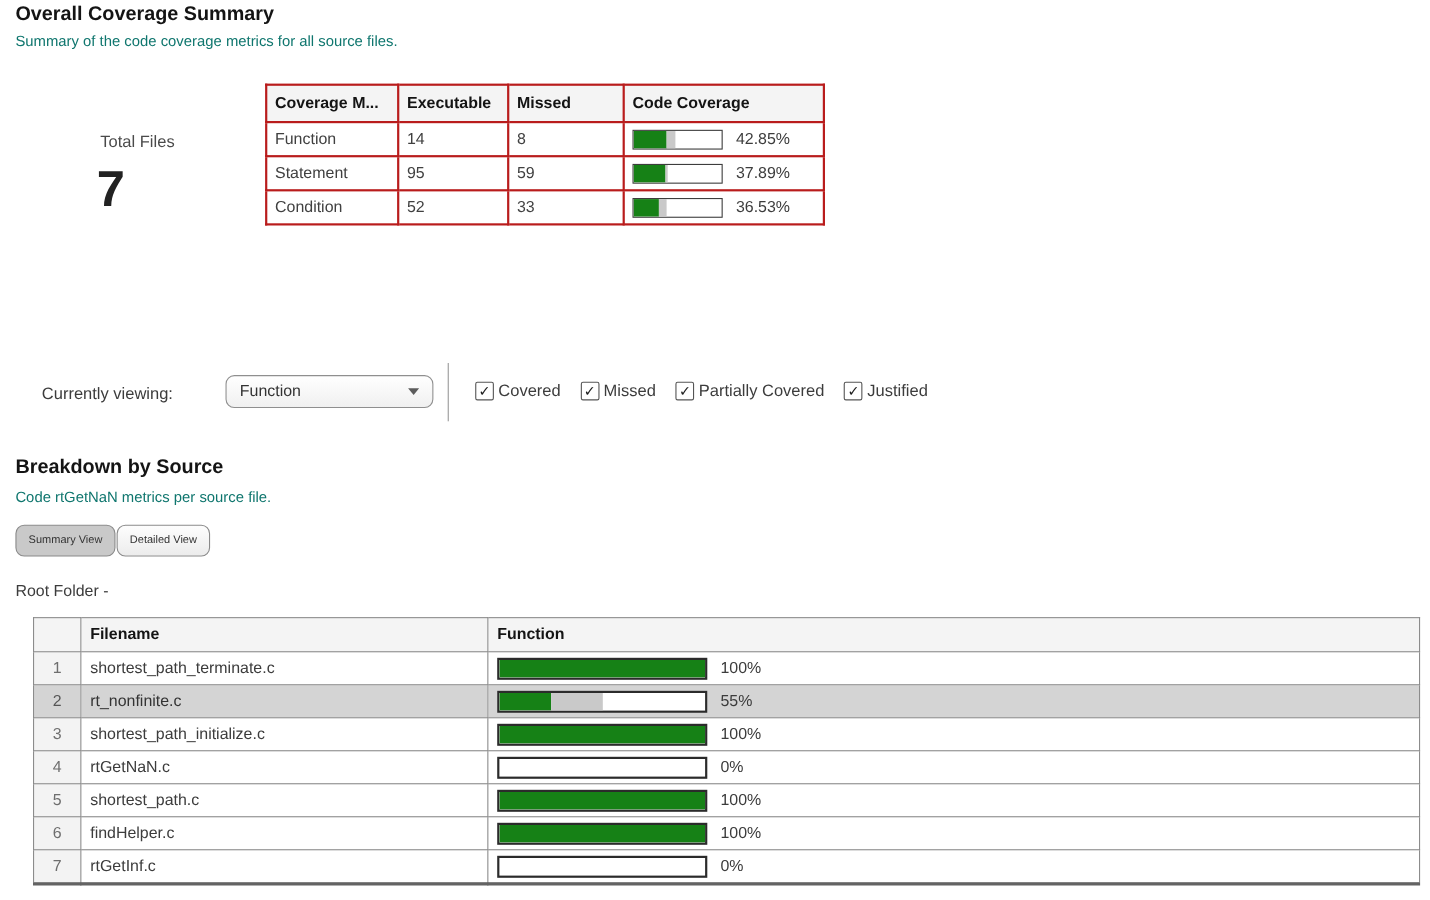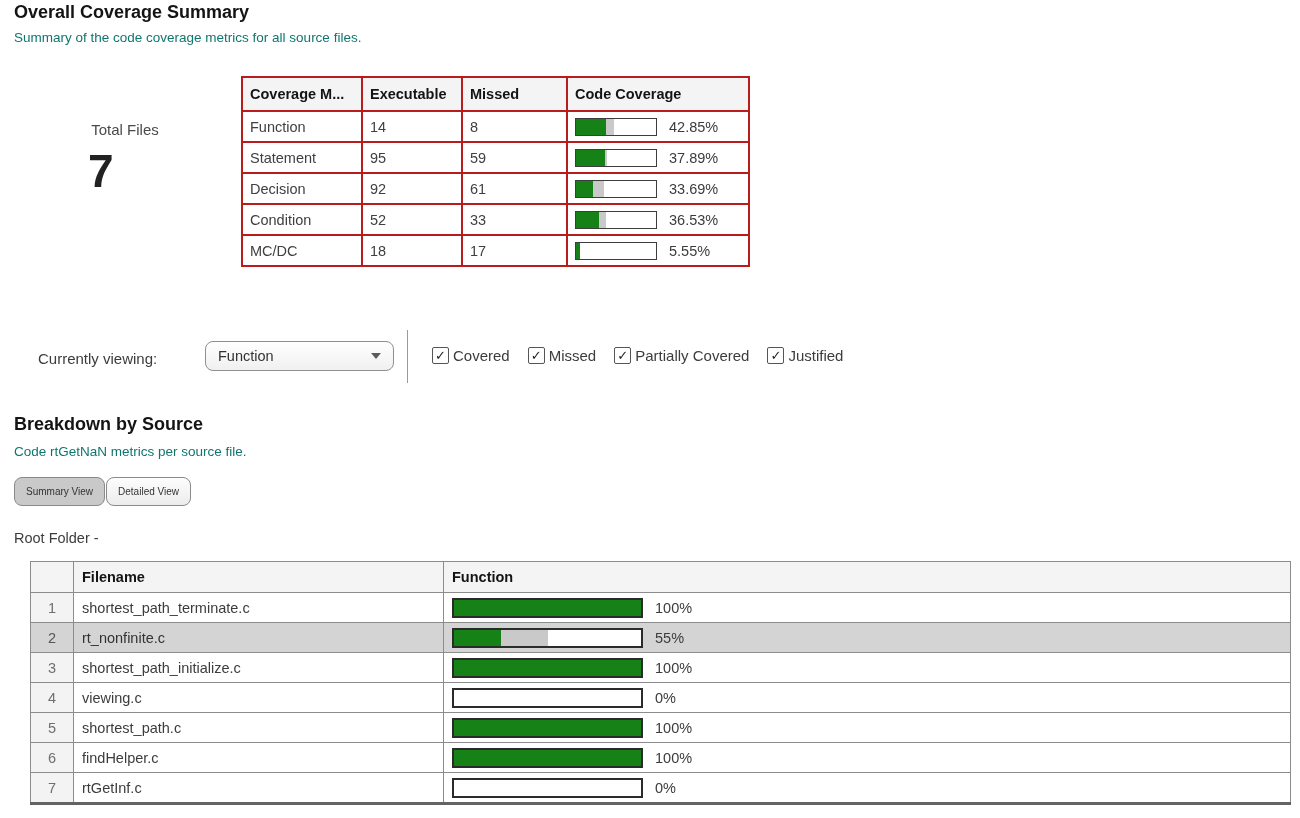--- a/index.html
+++ b/index.html
@@ -125,58 +125,30 @@
           <div class="barwrap">
             <span class="bar small">
               <span class="seg green" style="width: 36%;"></span>
               <span class="seg gray" style="width: 3%;"></span>
             </span>
             <span class="pct">37.89%</span>
           </div>
         </td>
       </tr>
       <tr>
-        <td>Decision</td>
-        <td>92</td>
-        <td>61</td>
-        <td>
-          <div class="barwrap">
-            <span class="bar small">
-              <span class="seg green" style="width: 21%;"></span>
-              <span class="seg gray" style="width: 14%;"></span>
-            </span>
-            <span class="pct">33.69%</span>
-          </div>
-        </td>
-      </tr>
-      <tr>
         <td>Condition</td>
         <td>52</td>
         <td>33</td>
         <td>
           <div class="barwrap">
             <span class="bar small">
               <span class="seg green" style="width: 29%;"></span>
               <span class="seg gray" style="width: 9%;"></span>
             </span>
             <span class="pct">36.53%</span>
-          </div>
-        </td>
-      </tr>
-      <tr>
-        <td>MC/DC</td>
-        <td>18</td>
-        <td>17</td>
-        <td>
-          <div class="barwrap">
-            <span class="bar small">
-              <span class="seg green" style="width: 5.5%;"></span>
-              <span class="seg gray" style="width: 0%;"></span>
-            </span>
-            <span class="pct">5.55%</span>
           </div>
         </td>
       </tr>
     </tbody>
 </table>
 
 <div class="abs filter-label" style="left:38px;top:350px;">Currently viewing:</div>
 
 <div class="abs dropdown" style="left:205px;top:341px;">
   <span class="val">Function</span>
@@ -270,21 +242,21 @@
             <span class="bar big">
               <span class="seg green" style="width: 100%;"></span>
               <span class="seg gray" style="width: 0%;"></span>
             </span>
             <span class="pct">100%</span>
           </div>
         </td>
       </tr>
       <tr>
         <td class="numcell">4</td>
-        <td>viewing.c</td>
+        <td>rtGetNaN.c</td>
         <td>
           <div class="barwrap">
             <span class="bar big">
               <span class="seg green" style="width: 0%;"></span>
               <span class="seg gray" style="width: 0%;"></span>
             </span>
             <span class="pct">0%</span>
           </div>
         </td>
       </tr>

